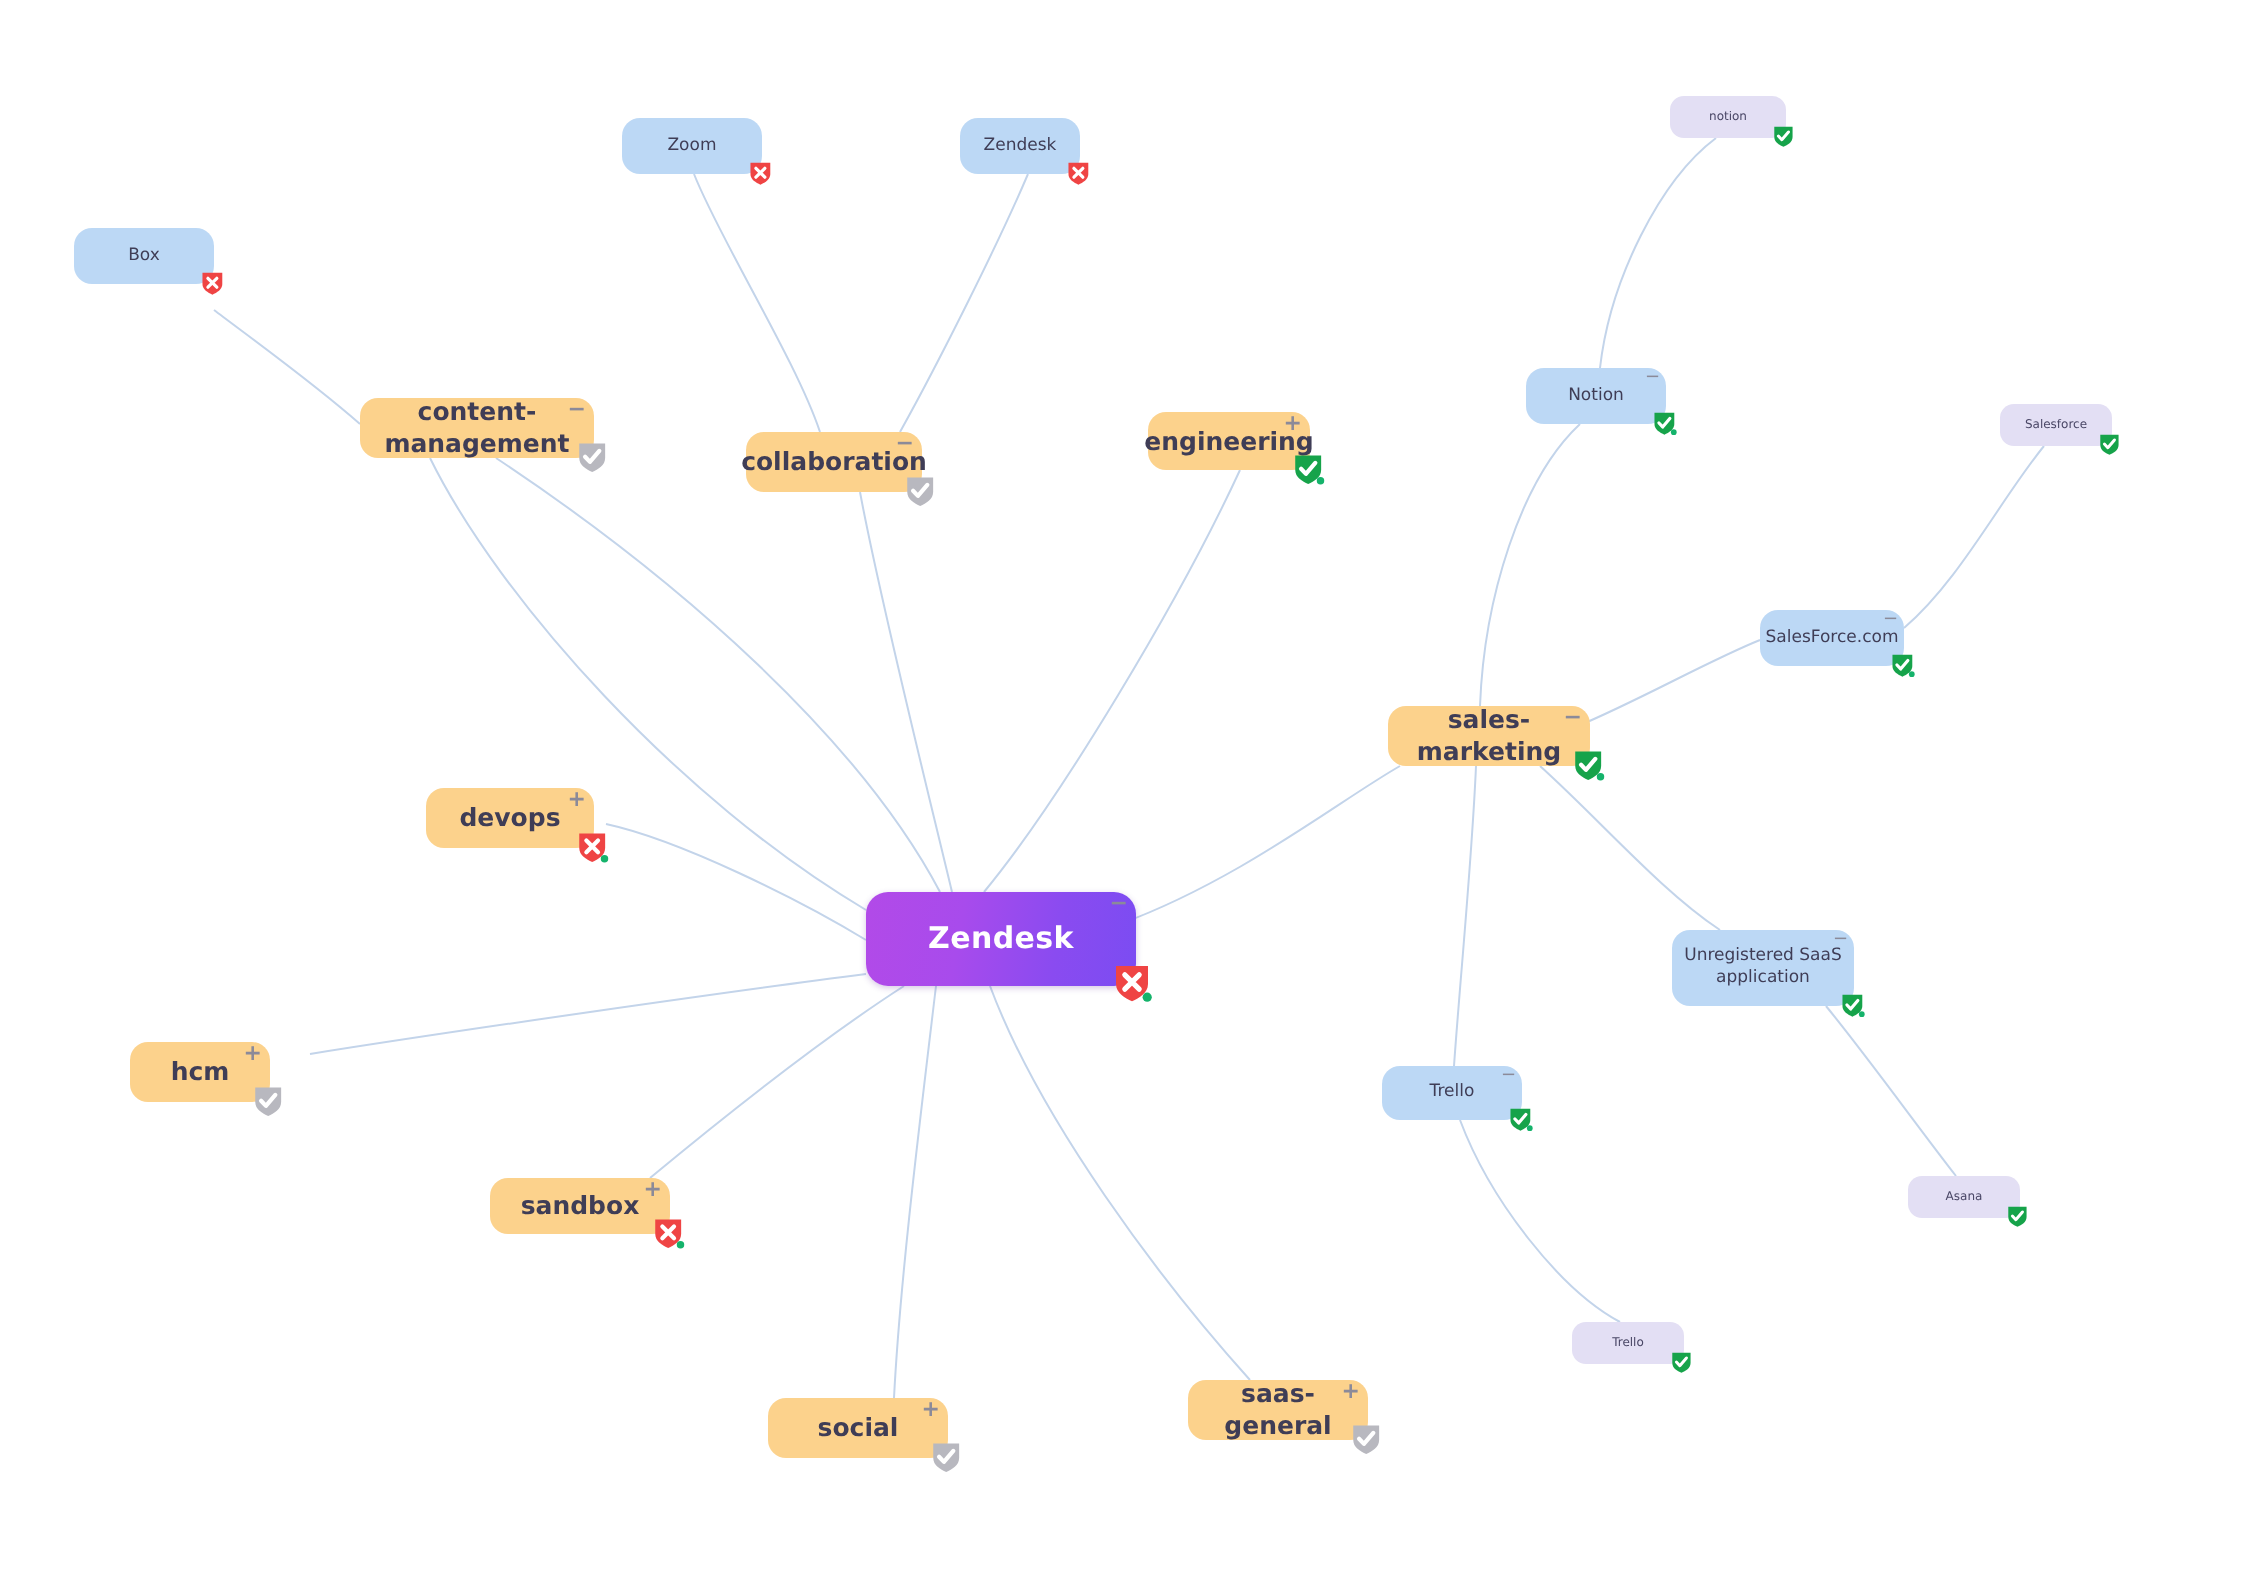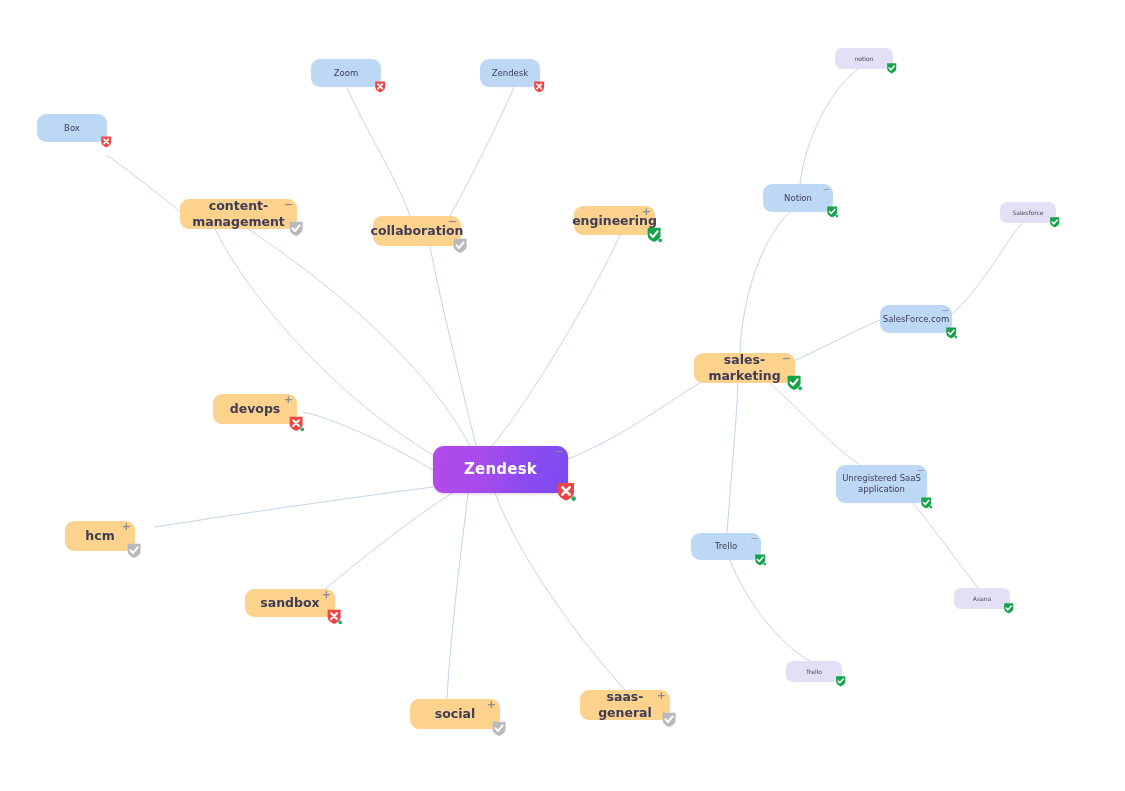--- a/index.html
+++ b/index.html
@@ -187,31 +187,31 @@
         <span>sandbox</span>
         <span class="ctl">+</span>
         <span class="badge">
           <svg viewBox="0 0 21 22">
             <path d="M2 2 H18 V11 C18 15.5 13.6 18 10 19.6 C6.4 18 2 15.5 2 11 Z" fill="#ef4444"></path>
             <path d="M6.4 6.4 L13.6 13.6 M13.6 6.4 L6.4 13.6" stroke="#ffffff" stroke-width="2.6" stroke-linecap="round" fill="none"></path>
             <circle cx="17.6" cy="17.6" r="2.3" fill="#15b36b"></circle>
           </svg>
         </span>
       </div>
-      <div class="node cat" style="left: 410px; top: 699px; width: 90px; height: 30px;">
+      <div class="node cat" style="left: 384px; top: 699px; width: 90px; height: 30px;">
         <span>social</span>
         <span class="ctl">+</span>
         <span class="badge">
           <svg viewBox="0 0 21 22">
             <path d="M2 2 H18 V11 C18 15.5 13.6 18 10 19.6 C6.4 18 2 15.5 2 11 Z" fill="#b8b8bf"></path>
             <path d="M5.6 10.2 L8.6 13.4 L14.4 6.6" stroke="#ffffff" stroke-width="2.6" stroke-linecap="round" stroke-linejoin="round" fill="none"></path>
           </svg>
         </span>
       </div>
-      <div class="node cat" style="left: 580px; top: 690px; width: 90px; height: 30px;">
+      <div class="node cat" style="left: 594px; top: 690px; width: 90px; height: 30px;">
         <span>saas-general</span>
         <span class="ctl">+</span>
         <span class="badge">
           <svg viewBox="0 0 21 22">
             <path d="M2 2 H18 V11 C18 15.5 13.6 18 10 19.6 C6.4 18 2 15.5 2 11 Z" fill="#b8b8bf"></path>
             <path d="M5.6 10.2 L8.6 13.4 L14.4 6.6" stroke="#ffffff" stroke-width="2.6" stroke-linecap="round" stroke-linejoin="round" fill="none"></path>
           </svg>
         </span>
       </div>
       <div class="node app" style="left: 37px; top: 114px; width: 70px; height: 28px;">

